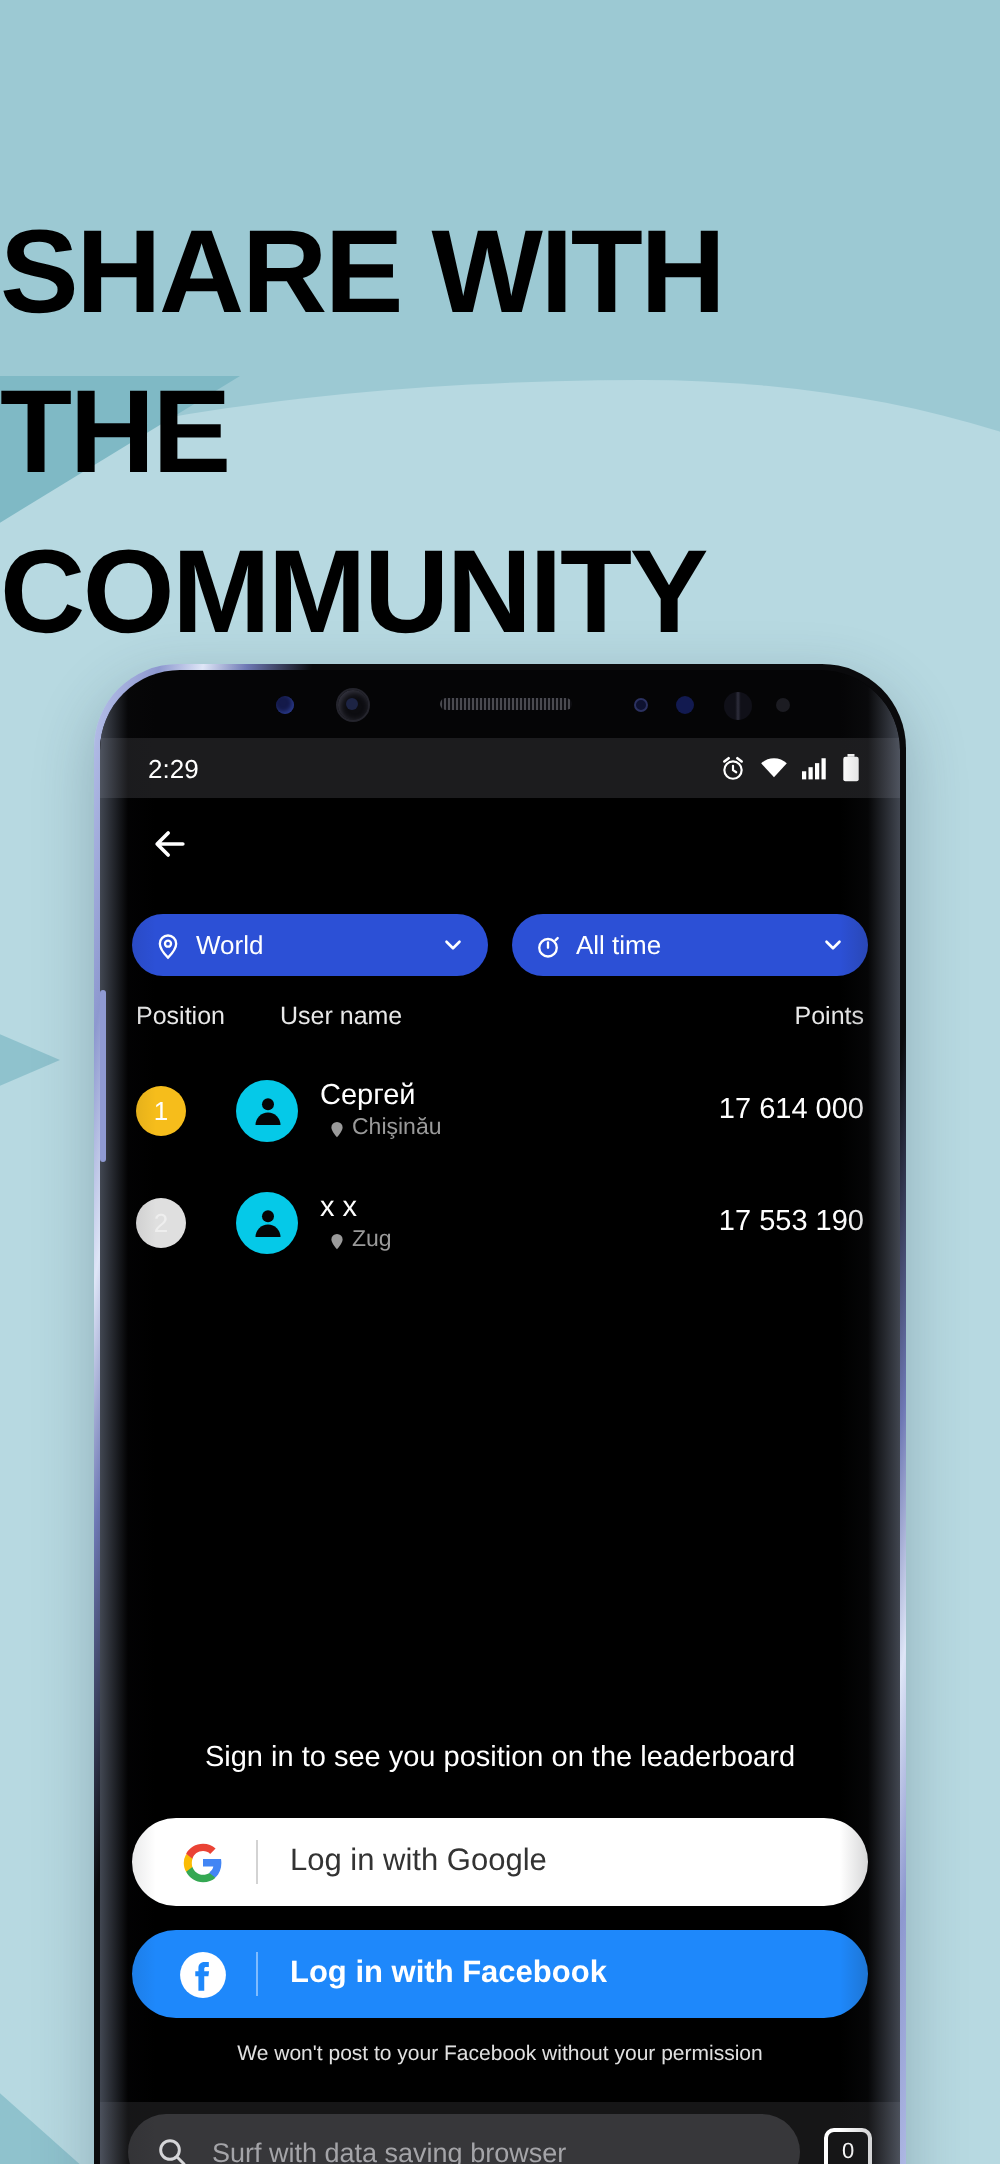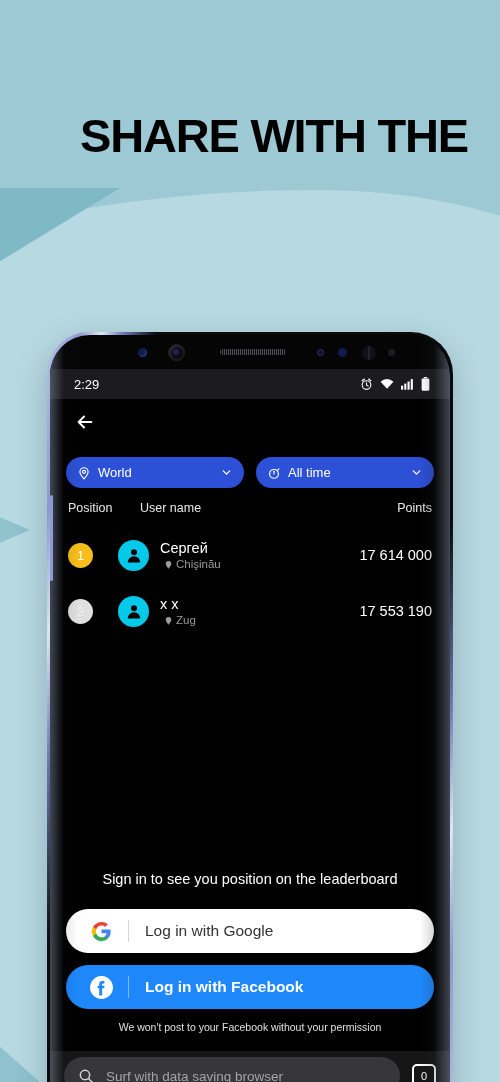--- a/index.html
+++ b/index.html
@@ -42,24 +42,24 @@
     width: 90px; height: 80px;
     background: #8fc2cd;
     clip-path: polygon(0 0, 100% 100%, 0 100%);
   }
 
   
   .headline {
     position: absolute;
     left: 0; top: 96px;
     width: 468px;
-    text-align: right;
+    text-align: left;
     color: #000;
     font-weight: bold;
-    font-size: 47px;
+    font-size: 59px;
     line-height: 80px;
     letter-spacing: -1.2px;
     font-family: "Liberation Sans", sans-serif;
     z-index: 5;
   }
   .headline .l2 { display: block; }
 
   
   .phone {
     position: absolute;
@@ -286,20 +286,21 @@
 
 <div id="stage">
 
   <div class="bg-light"></div>
   <div class="bg-wedge-left"></div>
   <div class="bg-wedge-mid"></div>
   <div class="bg-wedge-bottom"></div>
 
   <div class="headline">
     <span>SHARE WITH THE</span>
+    <span class="l2">COMMUNITY</span>
   </div>
 
   <div class="phone">
     <div class="phone-inner">
 
       <div class="screen-shade"></div>
       <div class="side-button"></div>
 
       <div class="bezel">
         <span class="sensor s-dot-blue" style="left:88px; top:13px;"></span>

